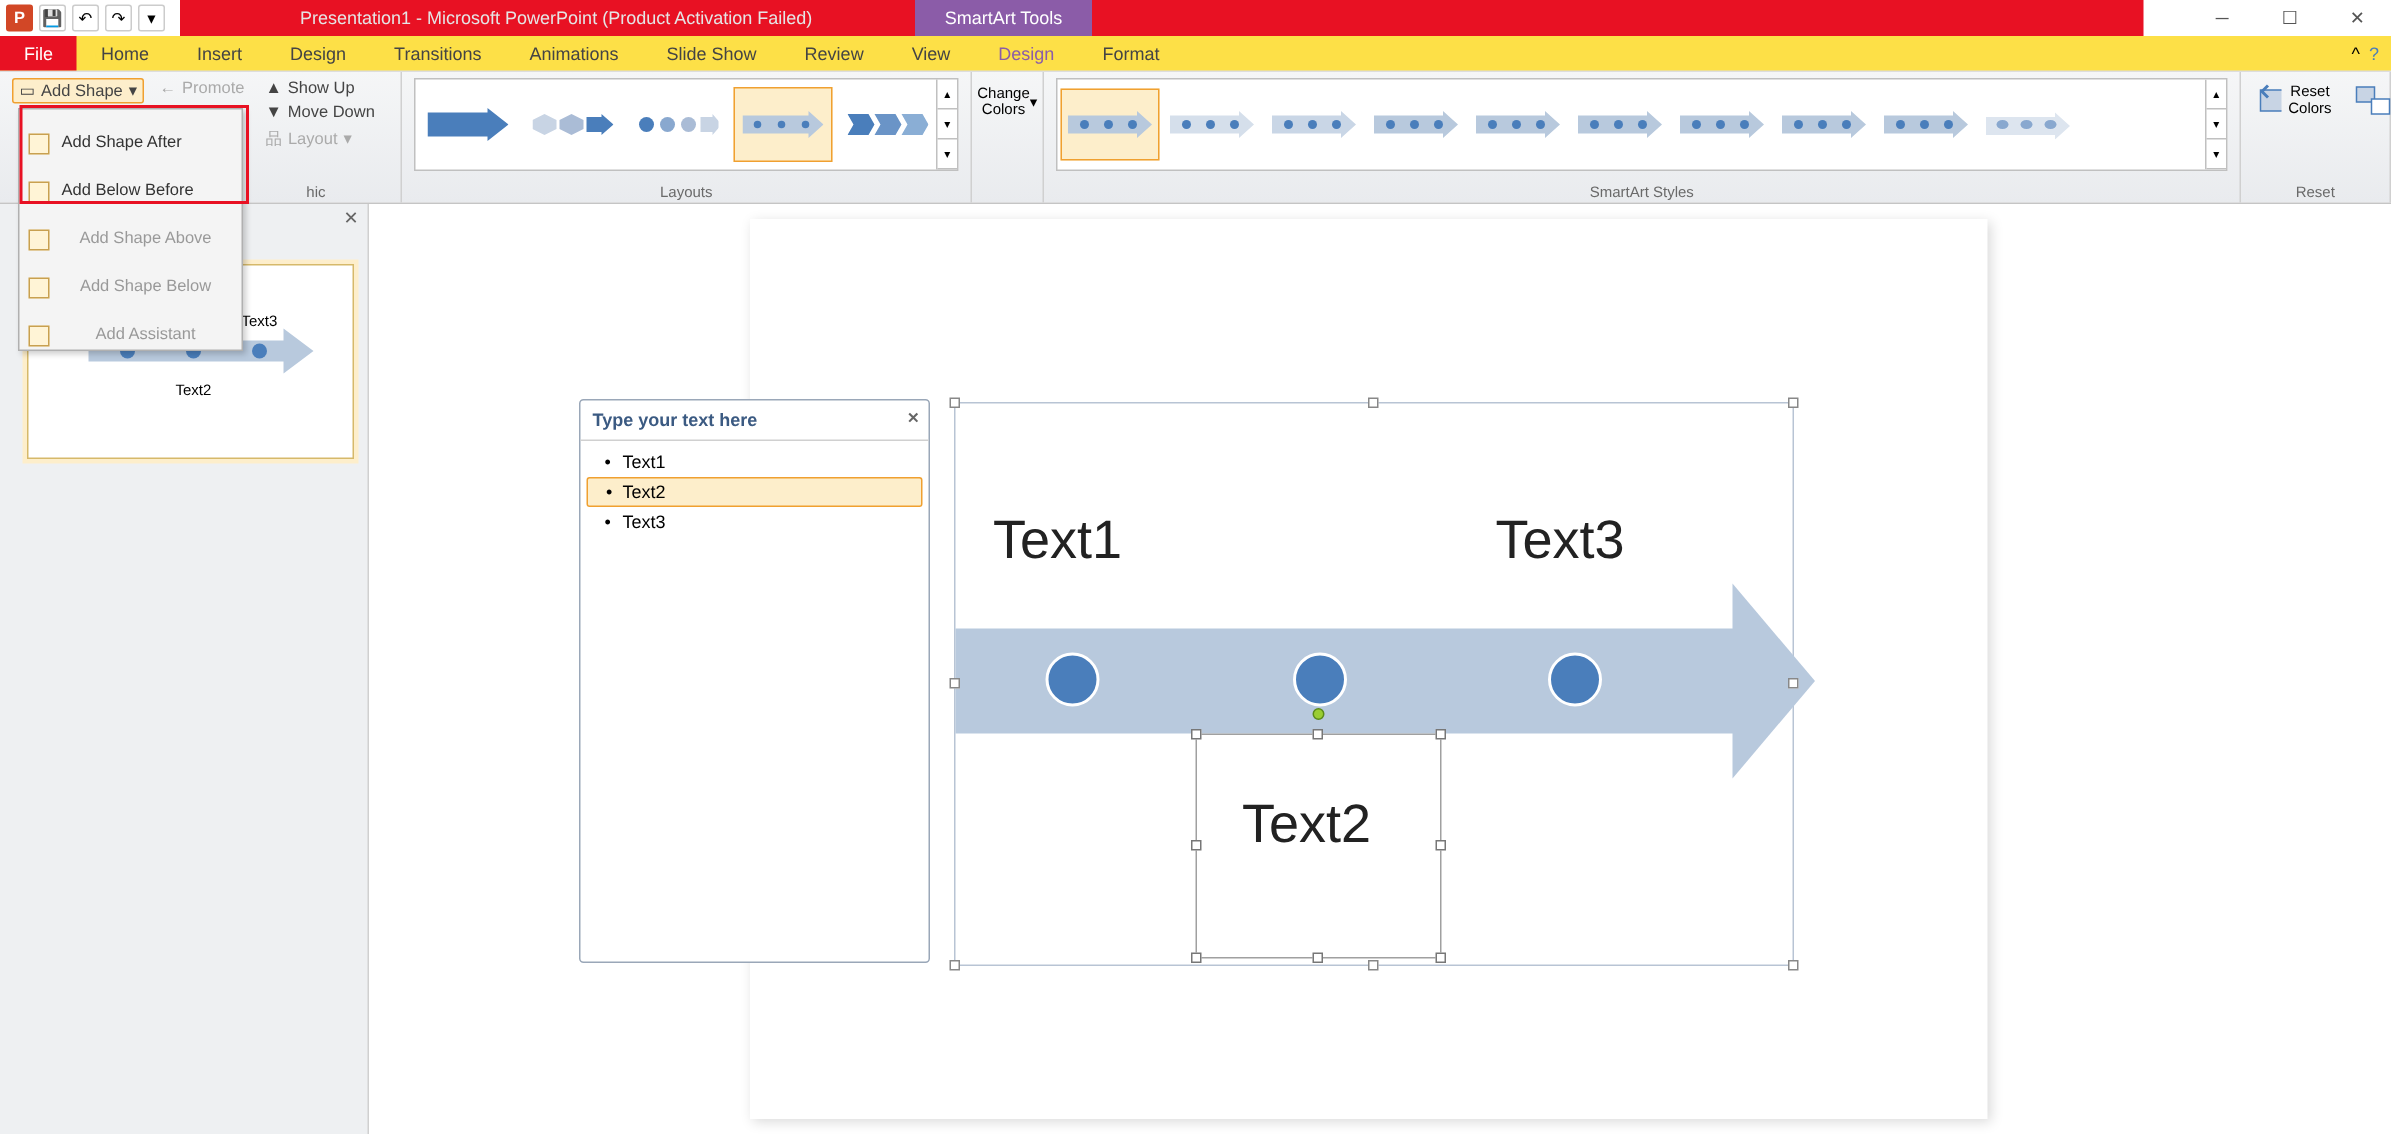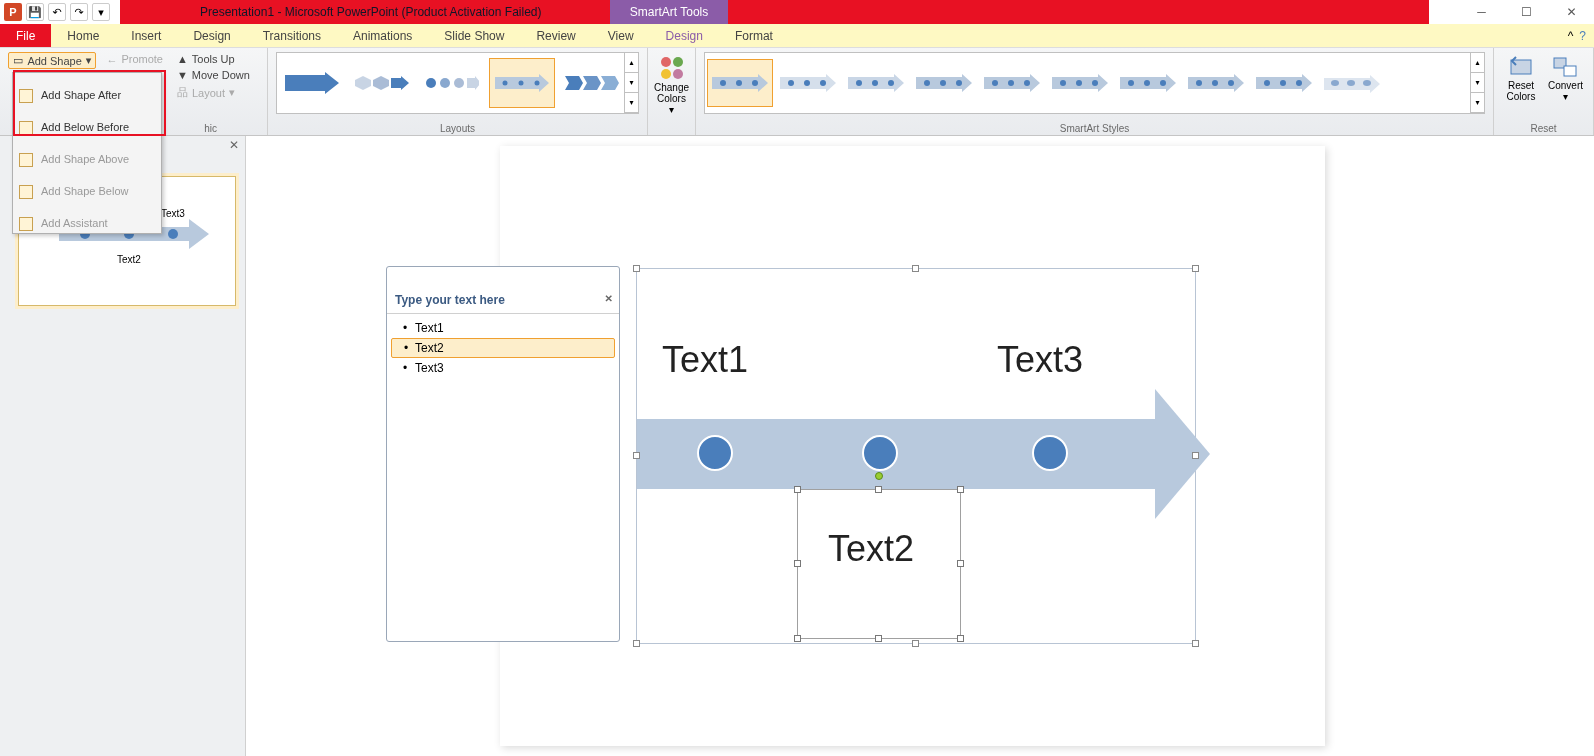--- a/index.html
+++ b/index.html
@@ -4,58 +4,58 @@
 <style>
 * { margin: 0; padding: 0; box-sizing: border-box; font-family: 'Segoe UI', Tahoma, sans-serif; }
 body { width: 1594px; height: 756px; background: #fff; overflow: hidden; font-size: 12px; }
 
 
 .titlebar { height: 24px; background: #fff; display: flex; align-items: center; position: relative; }
 .qat { display: flex; align-items: center; gap: 4px; padding: 0 4px; }
 .qat-icon { width: 18px; height: 18px; display: flex; align-items: center; justify-content: center; border: 1px solid #ccc; border-radius: 2px; font-size: 11px; }
 .ppt-icon { background: #d24726; color: #fff; font-weight: bold; border: none; }
 .title-red { position: absolute; left: 120px; right: 165px; height: 24px; background: #e81123; display: flex; align-items: center; }
-.title-text { color: #0f172a; font-size: 12px; padding-left: 80px; }
+.title-text { color: #e5e5e5; font-size: 12px; padding-left: 80px; }
 .tool-tab { position: absolute; left: 610px; width: 118px; height: 24px; background: #8b5ca8; color: #fff; text-align: center; line-height: 24px; font-size: 12px; }
 .win-controls { position: absolute; right: 0; display: flex; }
 .win-btn { width: 45px; height: 24px; display: flex; align-items: center; justify-content: center; color: #555; }
 
 
-.tabs { height: 24px; background: #fef9c3; display: flex; align-items: stretch; border-bottom: 1px solid #ddd; position: relative; }
+.tabs { height: 24px; background: #fde047; display: flex; align-items: stretch; border-bottom: 1px solid #ddd; position: relative; }
 .tab { padding: 0 16px; line-height: 24px; font-size: 12px; color: #444; cursor: pointer; }
 .tab.file { background: #e81123; color: #fff; }
 .tab.active { color: #8b5ca8; }
 .help-icons { position: absolute; right: 8px; display: flex; gap: 6px; line-height: 24px; }
 
 
 .ribbon { height: 88px; background: linear-gradient(#f5f6f7, #e9ebee); border-bottom: 1px solid #c5c5c5; display: flex; position: relative; }
 .ribbon-group { border-right: 1px solid #d0d0d0; padding: 4px 8px; display: flex; flex-direction: column; position: relative; }
 .group-label { position: absolute; bottom: 1px; left: 0; right: 0; text-align: center; font-size: 10px; color: #6a6a6a; }
 .group-body { flex: 1; display: flex; align-items: flex-start; gap: 6px; }
 
 .create-graphic { width: 268px; }
 .cg-col { display: flex; flex-direction: column; gap: 2px; font-size: 11px; }
 .cg-item { display: flex; align-items: center; gap: 4px; padding: 1px 4px; color: #444; white-space: nowrap; }
 .cg-item.disabled { color: #aaa; }
 .add-shape-btn { border: 1px solid #f0a030; background: #fdeecb; border-radius: 2px; padding: 1px 4px; }
 .dropdown-menu { position: absolute; top: 20px; left: 4px; width: 150px; background: #f4f4f4; border: 1px solid #b0b0b0; box-shadow: 2px 2px 4px rgba(0,0,0,0.2); z-index: 100; }
 .menu-item { padding: 16px 8px 4px 28px; font-size: 11px; color: #333; position: relative; }
-.menu-item.disabled { color: #999; }
+.menu-item.disabled { color: #999; text-align: center; }
 .menu-item .micon { position: absolute; left: 6px; width: 14px; height: 14px; border: 1px solid #c8a050; background: #fff4d6; }
 .red-box { position: absolute; top: -3px; left: 0; width: 153px; height: 66px; border: 2px solid #e81123; pointer-events: none; z-index: 101; }
 
 .layouts-group { width: 380px; }
 .layout-gallery { width: 100%; height: 62px; border: 1px solid #c0c0c0; background: #fff; display: flex; align-items: center; gap: 4px; padding: 2px; position: relative; }
 .layout-item { width: 66px; height: 50px; display: flex; align-items: center; justify-content: center; border: 1px solid transparent; }
 .layout-item.selected { border: 1px solid #f0a030; background: #fdeecb; }
 .gallery-spinner { position: absolute; right: 0; top: 0; width: 14px; height: 100%; border-left: 1px solid #c0c0c0; display: flex; flex-direction: column; }
 .gallery-spinner div { flex: 1; border-bottom: 1px solid #c0c0c0; display: flex; align-items: center; justify-content: center; font-size: 8px; }
 
 .colors-group { width: 48px; }
-.big-btn { display: flex; flex-direction: column; align-items: center; justify-content: center; font-size: 10px; text-align: center; padding: 2px; }
+.big-btn { display: flex; flex-direction: row; align-items: center; justify-content: center; font-size: 10px; text-align: center; padding: 2px; }
 
 .styles-group { flex: 1; }
 .styles-gallery { width: 100%; height: 62px; border: 1px solid #c0c0c0; background: #fff; display: flex; align-items: center; gap: 2px; padding: 2px; position: relative; overflow: hidden; }
 .style-item { width: 66px; height: 48px; display: flex; align-items: center; justify-content: center; border: 1px solid transparent; flex-shrink: 0; }
 .style-item.selected { border: 1px solid #f0a030; background: #fdeecb; }
 
 .reset-group { width: 100px; }
 
 
 .workarea { display: flex; height: calc(756px - 136px); }
@@ -63,21 +63,21 @@
 .panel-tabs { height: 22px; display: flex; border-bottom: 1px solid #d0d0d0; align-items: center; padding-left: 8px; position: relative; visibility: hidden; }
 .panel-close { position: absolute; right: 6px; top: 2px; font-size: 12px; color: #666; visibility: visible; }
 .thumb-area { padding: 18px 8px; }
 .thumb { width: 218px; height: 130px; background: #fff; border: 1px solid #d6b96a; box-shadow: 0 0 0 3px #fdeecb; position: relative; margin-left: 10px; }
 
 .canvas-area { flex: 1; background: #fff; position: relative; }
 .slide { position: absolute; left: 254px; top: 10px; width: 825px; height: 600px; background: #fff; box-shadow: 2px 2px 8px rgba(0,0,0,0.15); }
 
 
 .text-pane { position: absolute; left: 140px; top: 130px; width: 234px; height: 376px; background: #fff; border: 1px solid #9aa7b8; border-radius: 3px; display: flex; flex-direction: column; }
-.tp-header { padding: 6px 8px; font-size: 12px; font-weight: bold; color: #3b5a82; border-bottom: 1px solid #d0d0d0; position: relative; margin-top: 20px; }
+.tp-header { padding: 6px 8px; font-size: 12px; font-weight: bold; color: #3b5a82; border-bottom: 1px solid #d0d0d0; position: relative; }
 .tp-close { position: absolute; right: 6px; top: 6px; font-size: 10px; color: #666; }
 .tp-list { flex: 1; padding: 4px; }
 .tp-item { padding: 3px 6px 3px 24px; font-size: 12px; position: relative; }
 .tp-item::before { content: "•"; position: absolute; left: 12px; }
 .tp-item.selected { background: #fdeecb; border: 1px solid #f0a030; border-radius: 2px; padding: 2px 5px 2px 23px; }
 .tp-footer { border-top: 1px solid #d0d0d0; padding: 6px 8px; font-size: 10.5px; color: #555; }
 .tp-footer b { display: block; margin-bottom: 3px; color: #333; font-size: 11px; }
 .tp-link { color: #3b5a82; text-decoration: underline; margin-top: 4px; display: inline-block; }
 
 
@@ -155,21 +155,21 @@
           <div class="menu-item disabled"><span class="micon"></span><span>Add Assistant</span></div>
         </div>
       </div>
       <div class="cg-col">
         <div class="cg-item disabled">← <span>Promote</span></div>
         <div class="cg-item disabled">
             <span>o Left</span>
           </div>
       </div>
       <div class="cg-col">
-        <div class="cg-item">▲ <span>Tools Up</span></div>
+        <div class="cg-item">▲ <span>Show Up</span></div>
         <div class="cg-item">▼ <span>Move Down</span></div>
         <div class="cg-item disabled">品 <span>Layout</span> ▾</div>
       </div>
     </div>
     <div class="group-label" style="text-align:right;padding-right:50px">hic</div>
   </div>
 
   <div class="ribbon-group layouts-group">
     <div class="layout-gallery">
       <div class="layout-item">

